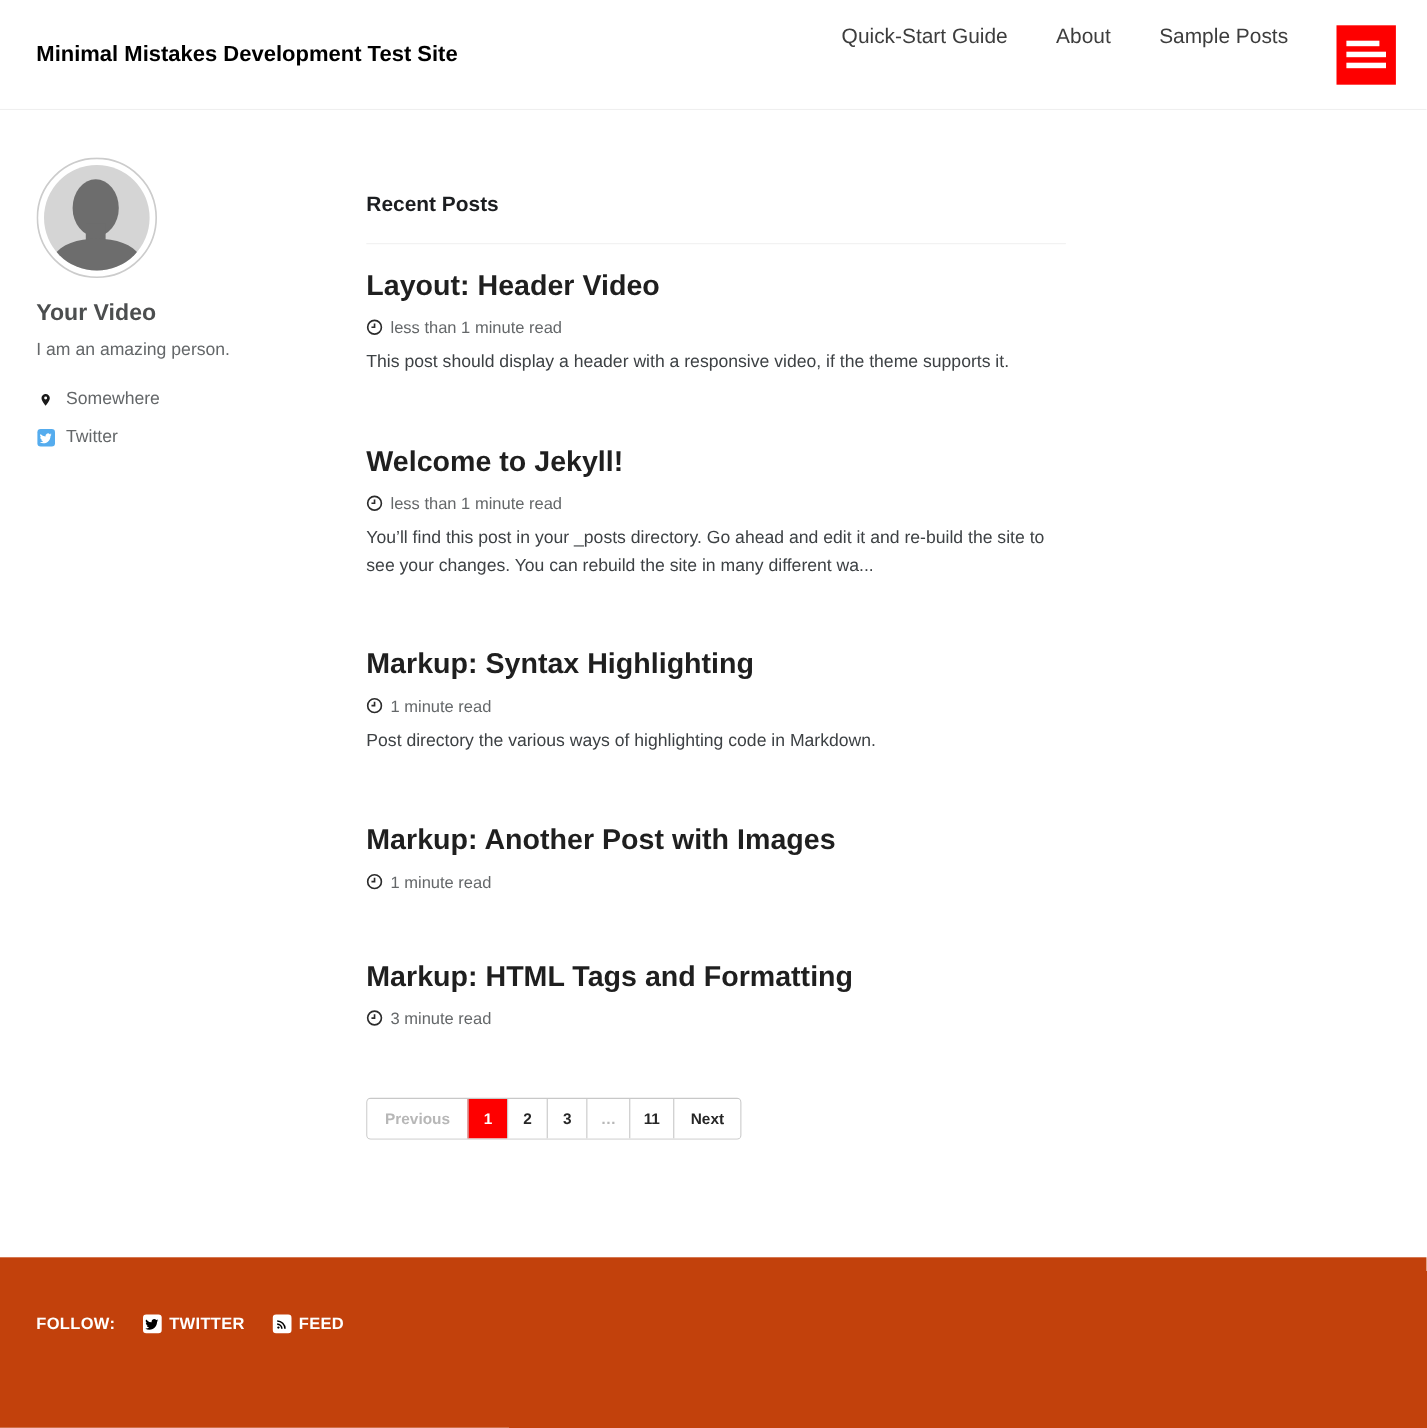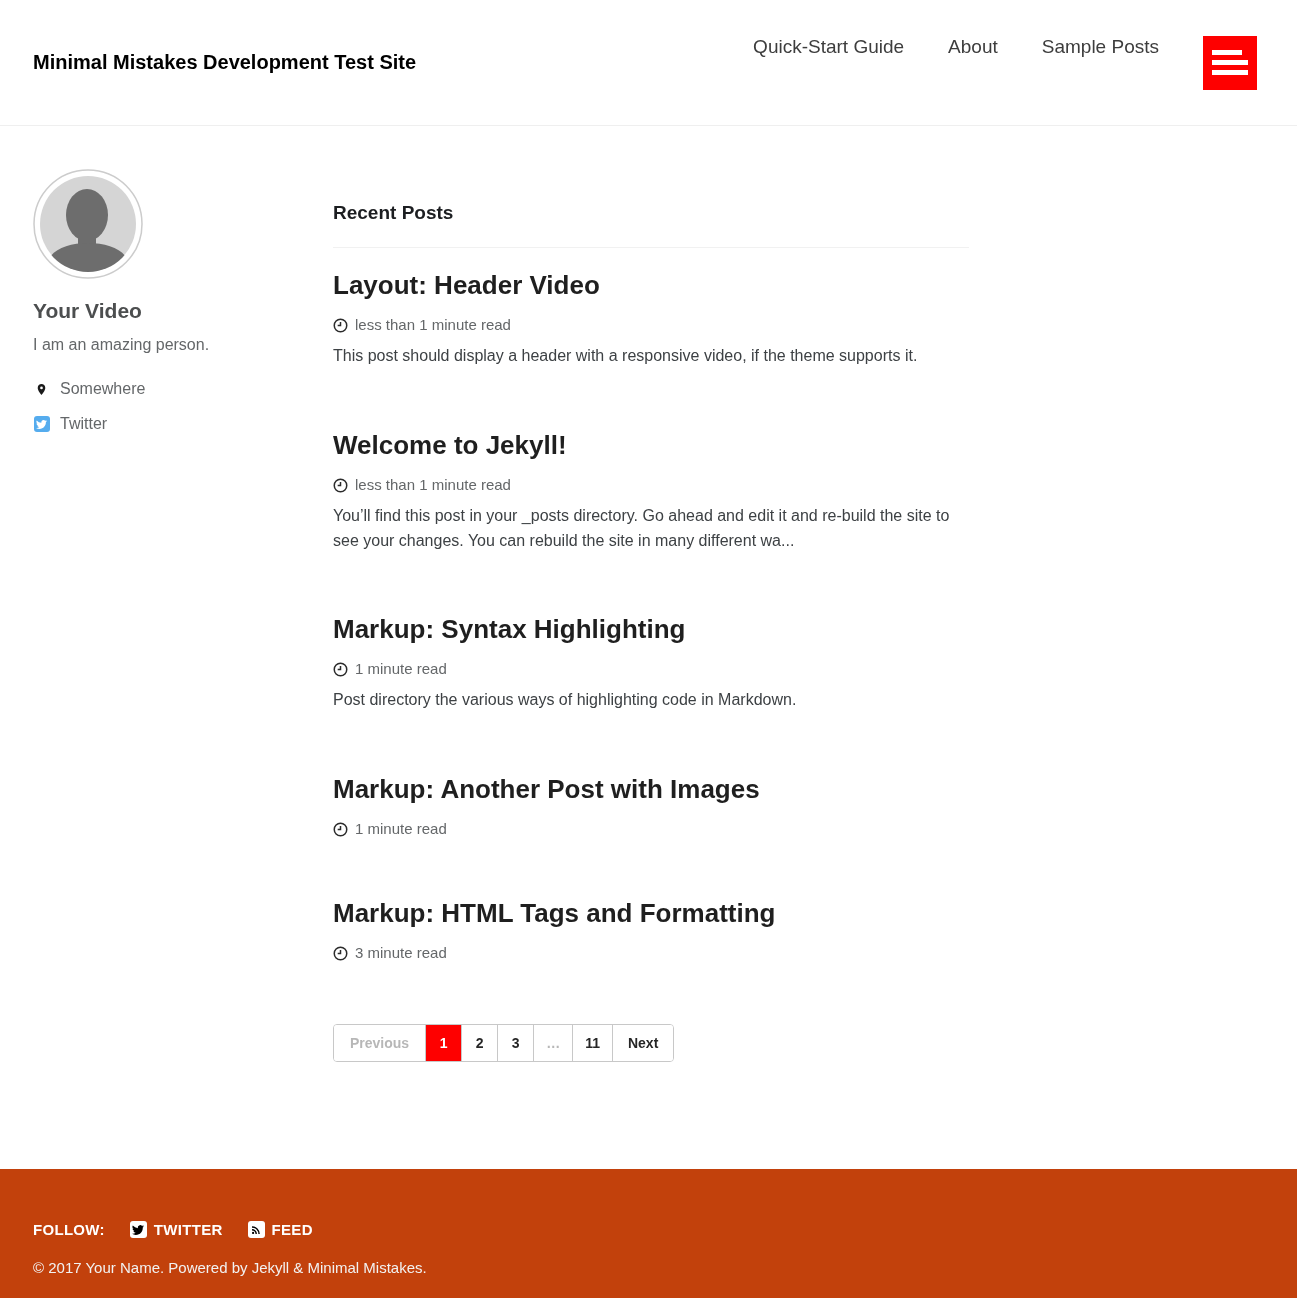--- a/index.html
+++ b/index.html
@@ -6,24 +6,24 @@
   html, body {
     margin: 0; padding: 0;
     width: 1297px; height: 1298px;
     background: #ffffff;
     font-family: "Liberation Sans", sans-serif;
     color: #3d4144;
   }
 
   
   .masthead {
-    height: 126px;
+    height: 100px;
     border-bottom: 1px solid #efefef;
     display: flex; align-items: center; justify-content: space-between;
-    padding: 0 40px 0 33px;
+    padding: 0 28px 0 33px;
     background: #fff;
   }
   .site-title {
     font-size: 20px; font-weight: 700; color: #000;
     text-decoration: none; cursor: pointer;
   }
   .masthead-right { display: flex; align-items: flex-start; }
   .nav-link {
     font-size: 19px; color: #3d3d3d; text-decoration: none;
     margin-right: 44px; cursor: pointer; font-weight: 400;
@@ -68,21 +68,21 @@
     margin: 0; padding-bottom: 23px;
     border-bottom: 1px solid #f1f1f1;
   }
   .post-list { margin-top: 22px; }
   .post { margin-bottom: 61px; }
   .post-title {
     font-size: 26px; font-weight: 700; color: #1f1f1f;
     margin: 0 0 9px; cursor: pointer;
   }
   .post-meta {
-    display: flex; align-items: flex-end;
+    display: flex; align-items: flex-start;
     font-size: 15px; color: #646769; margin-bottom: 11px;
   }
   .clock-icon { display: inline-flex; margin-right: 7px; color: #2b2b2b; }
   .post-excerpt { font-size: 16px; color: #3d4144; line-height: 1.55; margin: 0; }
 
   
   .pagination {
     display: inline-flex; margin-top: 2px;
     border: 1px solid #c8c8c8; border-radius: 4px; overflow: hidden;
     font-size: 14px; font-weight: 700;
@@ -278,14 +278,13 @@
     </a>
     <a class="footer-link">
       <span class="footer-badge">
         <svg width="12" height="12" viewBox="0 0 24 24" fill="#000000">
           <path d="M6.18 15.64a2.18 2.18 0 0 1 2.18 2.18C8.36 19 7.38 20 6.18 20 5 20 4 19 4 17.82a2.18 2.18 0 0 1 2.18-2.18zM4 4.44A15.56 15.56 0 0 1 19.56 20h-2.83A12.73 12.73 0 0 0 4 7.27zm0 5.66a9.9 9.9 0 0 1 9.9 9.9h-2.83A7.07 7.07 0 0 0 4 12.93z"></path>
         </svg>
       </span>
       <span>FEED</span>
     </a>
   </div>
-  <p class="copyright">© 2017 Your Name. Powered by Jekyll &amp; Minimal Mistakes.</p>
 </footer>
 
 </body></html>

